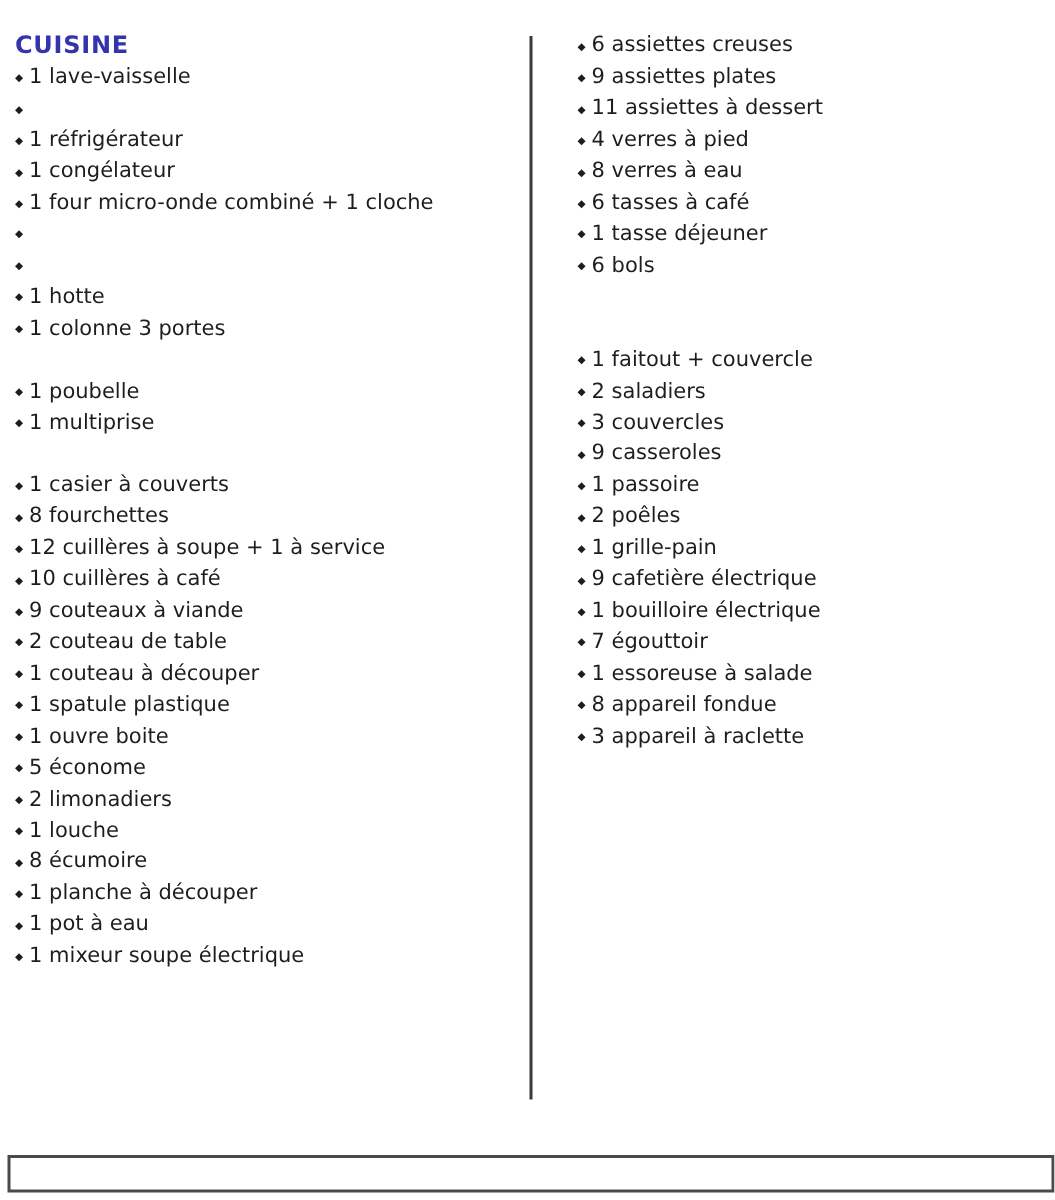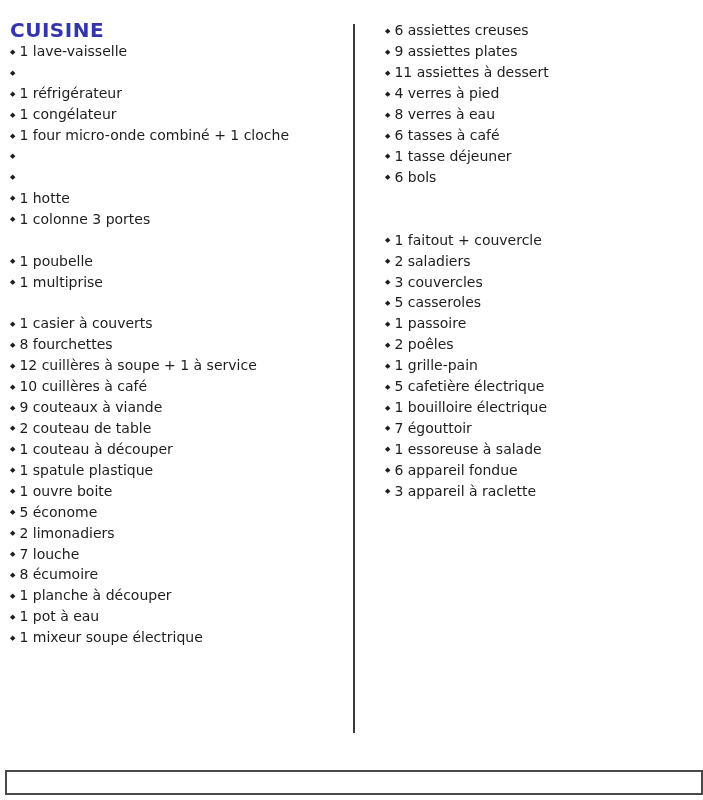--- a/index.html
+++ b/index.html
@@ -17,21 +17,21 @@
     position: absolute;
     top: 20px;
   }
   .col-left  { left: 10px;  width: 345px; }
   .col-right { left: 385px; width: 312px; }
 
   .doc-title {
     height: 20.93px;
     line-height: 20.93px;
     font-weight: bold;
-    font-size: 20px;
+    font-size: 16px;
     letter-spacing: 0.5px;
     color: #3434ad;
     white-space: nowrap;
   }
   .group { }
   .col-left  .group + .group { margin-top: 20.93px; }
   .col-right .group + .group { margin-top: 41.86px; }
 
   .item {
     height: 20.93px;
@@ -161,21 +161,21 @@
           <div class="item">
             <span class="bullet">◆</span>
             <span class="item-text">5 économe</span>
           </div>
           <div class="item">
             <span class="bullet">◆</span>
             <span class="item-text">2 limonadiers</span>
           </div>
           <div class="item">
             <span class="bullet">◆</span>
-            <span class="item-text">7 louche</span>
+            <span class="item-text">1 louche</span>
           </div>
           <div class="item">
             <span class="bullet">◆</span>
             <span class="item-text">8 écumoire</span>
           </div>
           <div class="item">
             <span class="bullet">◆</span>
             <span class="item-text">1 planche à découper</span>
           </div>
           <div class="item">
@@ -234,53 +234,53 @@
           <div class="item">
             <span class="bullet">◆</span>
             <span class="item-text">2 saladiers</span>
           </div>
           <div class="item">
             <span class="bullet">◆</span>
             <span class="item-text">3 couvercles</span>
           </div>
           <div class="item">
             <span class="bullet">◆</span>
-            <span class="item-text">5 casseroles</span>
+            <span class="item-text">9 casseroles</span>
           </div>
           <div class="item">
             <span class="bullet">◆</span>
             <span class="item-text">1 passoire</span>
           </div>
           <div class="item">
             <span class="bullet">◆</span>
             <span class="item-text">2 poêles</span>
           </div>
           <div class="item">
             <span class="bullet">◆</span>
             <span class="item-text">1 grille-pain</span>
           </div>
           <div class="item">
             <span class="bullet">◆</span>
-            <span class="item-text">5 cafetière électrique</span>
+            <span class="item-text">9 cafetière électrique</span>
           </div>
           <div class="item">
             <span class="bullet">◆</span>
             <span class="item-text">1 bouilloire électrique</span>
           </div>
           <div class="item">
             <span class="bullet">◆</span>
             <span class="item-text">7 égouttoir</span>
           </div>
           <div class="item">
             <span class="bullet">◆</span>
             <span class="item-text">1 essoreuse à salade</span>
           </div>
           <div class="item">
             <span class="bullet">◆</span>
-            <span class="item-text">6 appareil fondue</span>
+            <span class="item-text">8 appareil fondue</span>
           </div>
           <div class="item">
             <span class="bullet">◆</span>
             <span class="item-text">3 appareil à raclette</span>
           </div>
         </div>
       </div>
   </div>
 
   <div class="divider"></div>

